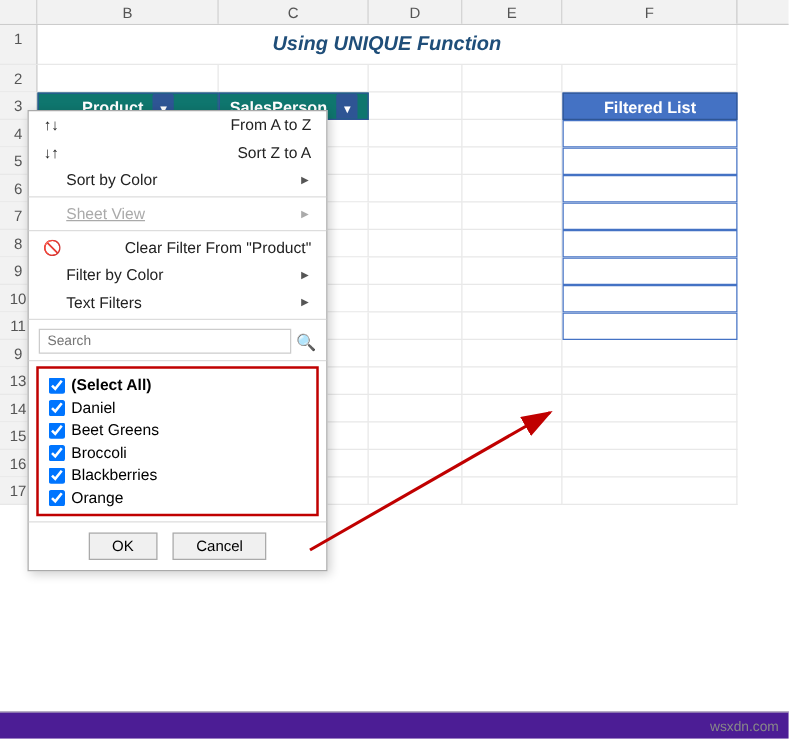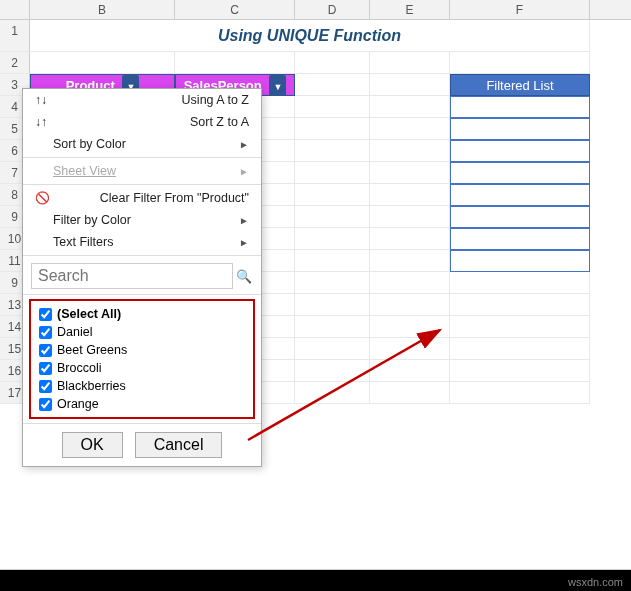--- a/index.html
+++ b/index.html
@@ -82,21 +82,21 @@
       font-style: italic;
       color: #1F4E79;
       text-align: center;
       border-bottom: 1px solid #e8e8e8;
       line-height: 32px;
     }
     .title-row { height: 32px; }
 
     
     .th-cell {
-      background: #d946ef;
+      background: #0f766e;
       color: #fff;
       font-weight: bold;
       text-align: center;
       border: 1px solid #2E5594;
       line-height: 22px;
       padding: 0 4px;
       position: relative;
     }
     .header-row { height: 22px; }
 
@@ -118,21 +118,21 @@
       text-align: center;
       background: #fff;
     }
     .filtered-cell {
       background: #fff;
       border: 1px solid #4472C4;
     }
     .filtered-header {
       background: #4472C4;
       color: #fff;
-      font-weight: normal;
+      font-weight: bold;
       text-align: center;
       border: 1px solid #2E5594;
     }
 
     
     .filter-panel {
       position: absolute;
       left: 22px;
       top: 88px;
       width: 240px;
@@ -164,21 +164,21 @@
     .filter-search-row {
       padding: 5px 8px;
       display: flex;
       align-items: center;
       border-bottom: 1px solid #ddd;
     }
     .filter-search-input {
       width: 100%;
       border: 1px solid #ccc;
       padding: 3px 6px;
-      font-size: 16px;
+      font-size: 11px;
       outline: none;
     }
     .search-icon-span {
       margin-left: 4px;
       color: #555;
       font-size: 13px;
     }
 
     .filter-list {
       padding: 4px 8px;
@@ -200,21 +200,21 @@
 
     .filter-buttons {
       display: flex;
       justify-content: center;
       gap: 12px;
       padding: 8px;
       border-top: 1px solid #ddd;
     }
     .filter-btn {
       padding: 3px 18px;
-      font-size: 16px;
+      font-size: 12px;
       cursor: pointer;
       border: 1px solid #aaa;
       background: #f0f0f0;
     }
     .filter-btn-ok {
       background: #f0f0f0;
       color: #000;
     }
 
     
@@ -224,21 +224,21 @@
       z-index: 200;
     }
 
     
     .bottom-bar {
       position: absolute;
       bottom: 0;
       left: 0;
       right: 0;
       height: 22px;
-      background: #000000;
+      background: #4c1d95;
       border-top: 1px solid #ccc;
       display: flex;
       align-items: center;
       padding: 0 8px;
       font-size: 11px;
       color: #555;
     }
     .watermark {
       position: absolute;
       bottom: 3px;
@@ -402,21 +402,21 @@
     <div class="cell col-b"></div>
     <div class="cell col-c"></div>
     <div class="cell col-d"></div>
     <div class="cell col-e"></div>
     <div class="cell col-f"></div>
   </div>
 
   <div class="filter-panel">
     <div class="filter-menu-item">
       <span style="margin-right:6px; font-size:12px;">↑↓</span>
-      <span>Using A to Z</span>
+      <span>From A to Z</span>
     </div>
     <div class="filter-menu-item">
       <span style="margin-right:6px; font-size:12px;">↓↑</span>
       <span>Sort Z to A</span>
     </div>
     <div class="filter-menu-item">
       <span style="flex:1; margin-left:18px;">Sort by Color</span>
       <span class="arrow">►</span>
     </div>
     <div class="filter-divider"></div>

